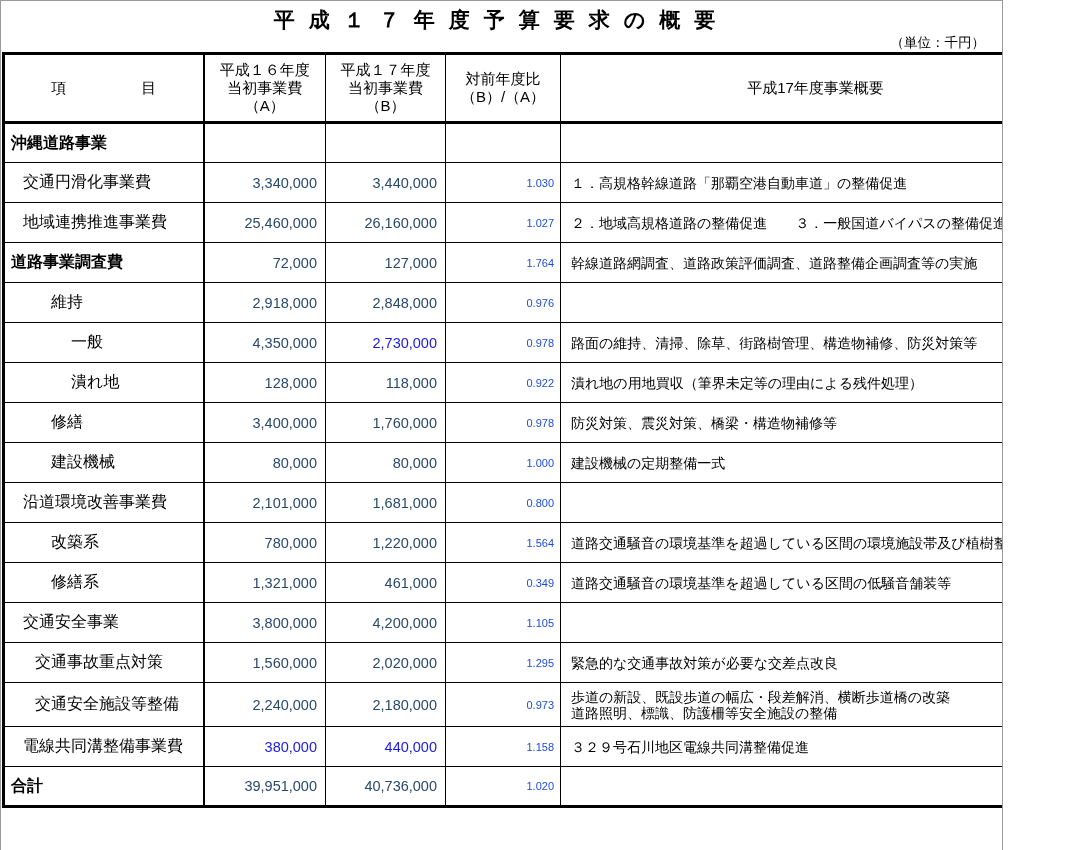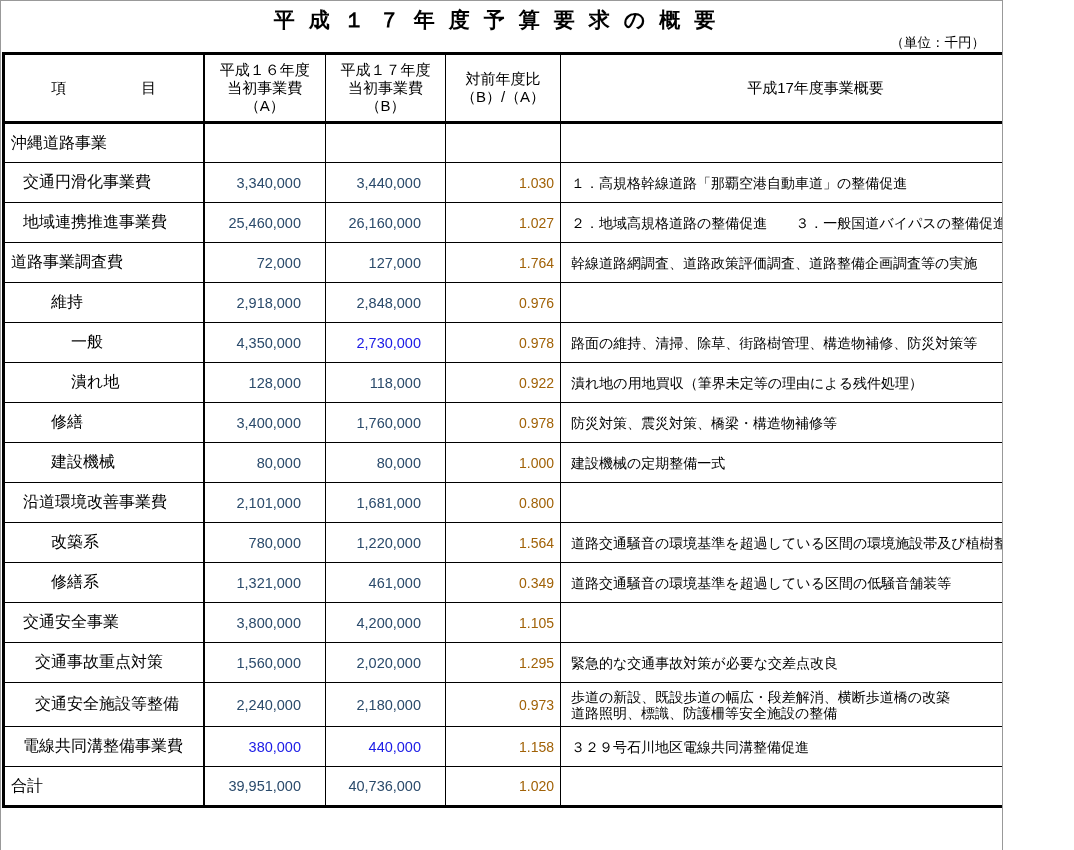--- a/index.html
+++ b/index.html
@@ -31,31 +31,31 @@
   th,td{border:1px solid #000;padding:0;vertical-align:middle;overflow:hidden;}
   thead th{
     border-bottom:3px solid #000;
     font-weight:normal;font-size:15px;line-height:18px;
     text-align:center;white-space:pre-line;height:66px;
   }
   th.h-item,td.c-item{border-right:2px solid #000;}
   tbody tr{height:40px;}
   tbody tr.tall{height:44px;}
   td.c-item{font-size:16px;white-space:nowrap;}
-  td.c-item.ind0{padding-left:6px;}
+  td.c-item.ind0{padding-left:6px;font-weight:bold;}
   td.c-item.ind1{padding-left:18px;}
   td.c-item.ind2{padding-left:30px;}
   td.c-item.ind3{padding-left:46px;}
   td.c-item.ind4{padding-left:66px;}
   td.c-num{
-    text-align:right;padding-right:24px;font-size:14.5px;
+    text-align:right;padding-right:8px;font-size:14.5px;
     color:var(--num-dark,#2A4A6B);white-space:nowrap;
   }
   td.c-num.bright{color:var(--num-bright,#1A1AE6);}
-  td.c-ratio{text-align:right;padding-right:6px;font-size:14px;color:#a16207;white-space:nowrap;}
+  td.c-ratio{text-align:right;padding-right:6px;font-size:11px;color:#1d4ed8;white-space:nowrap;}
   td.c-desc{
     font-size:14px;line-height:16px;padding-left:10px;padding-right:2px;
     white-space:pre-line;
   }
 </style>
 </head>
 <body>
 
 <div class="page">
   <div class="title">平成１７年度予算要求の概要</div>

